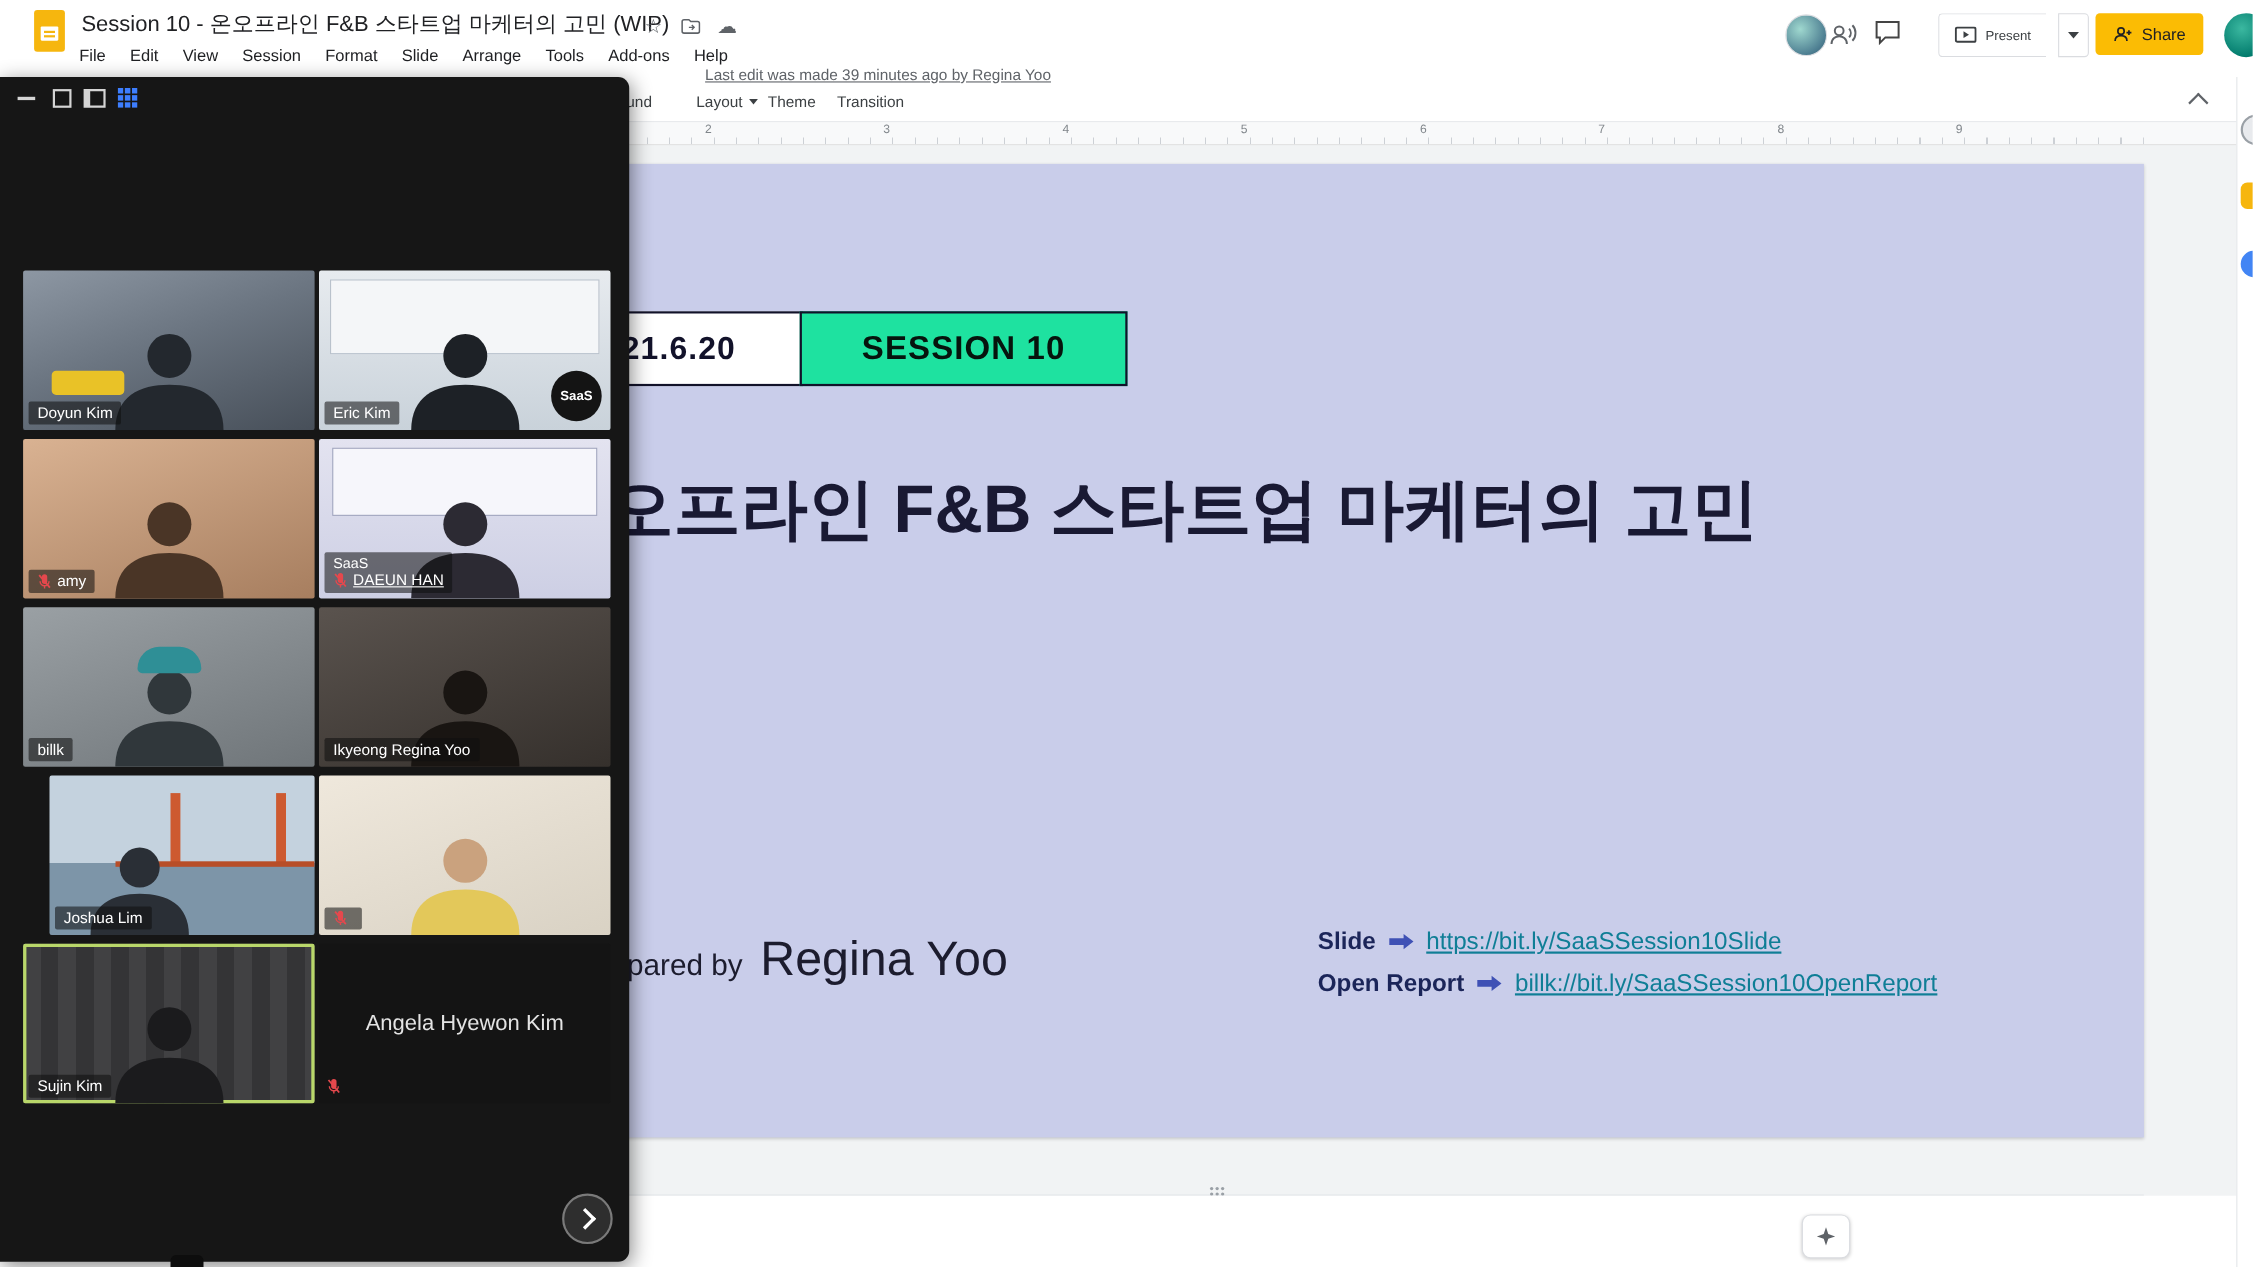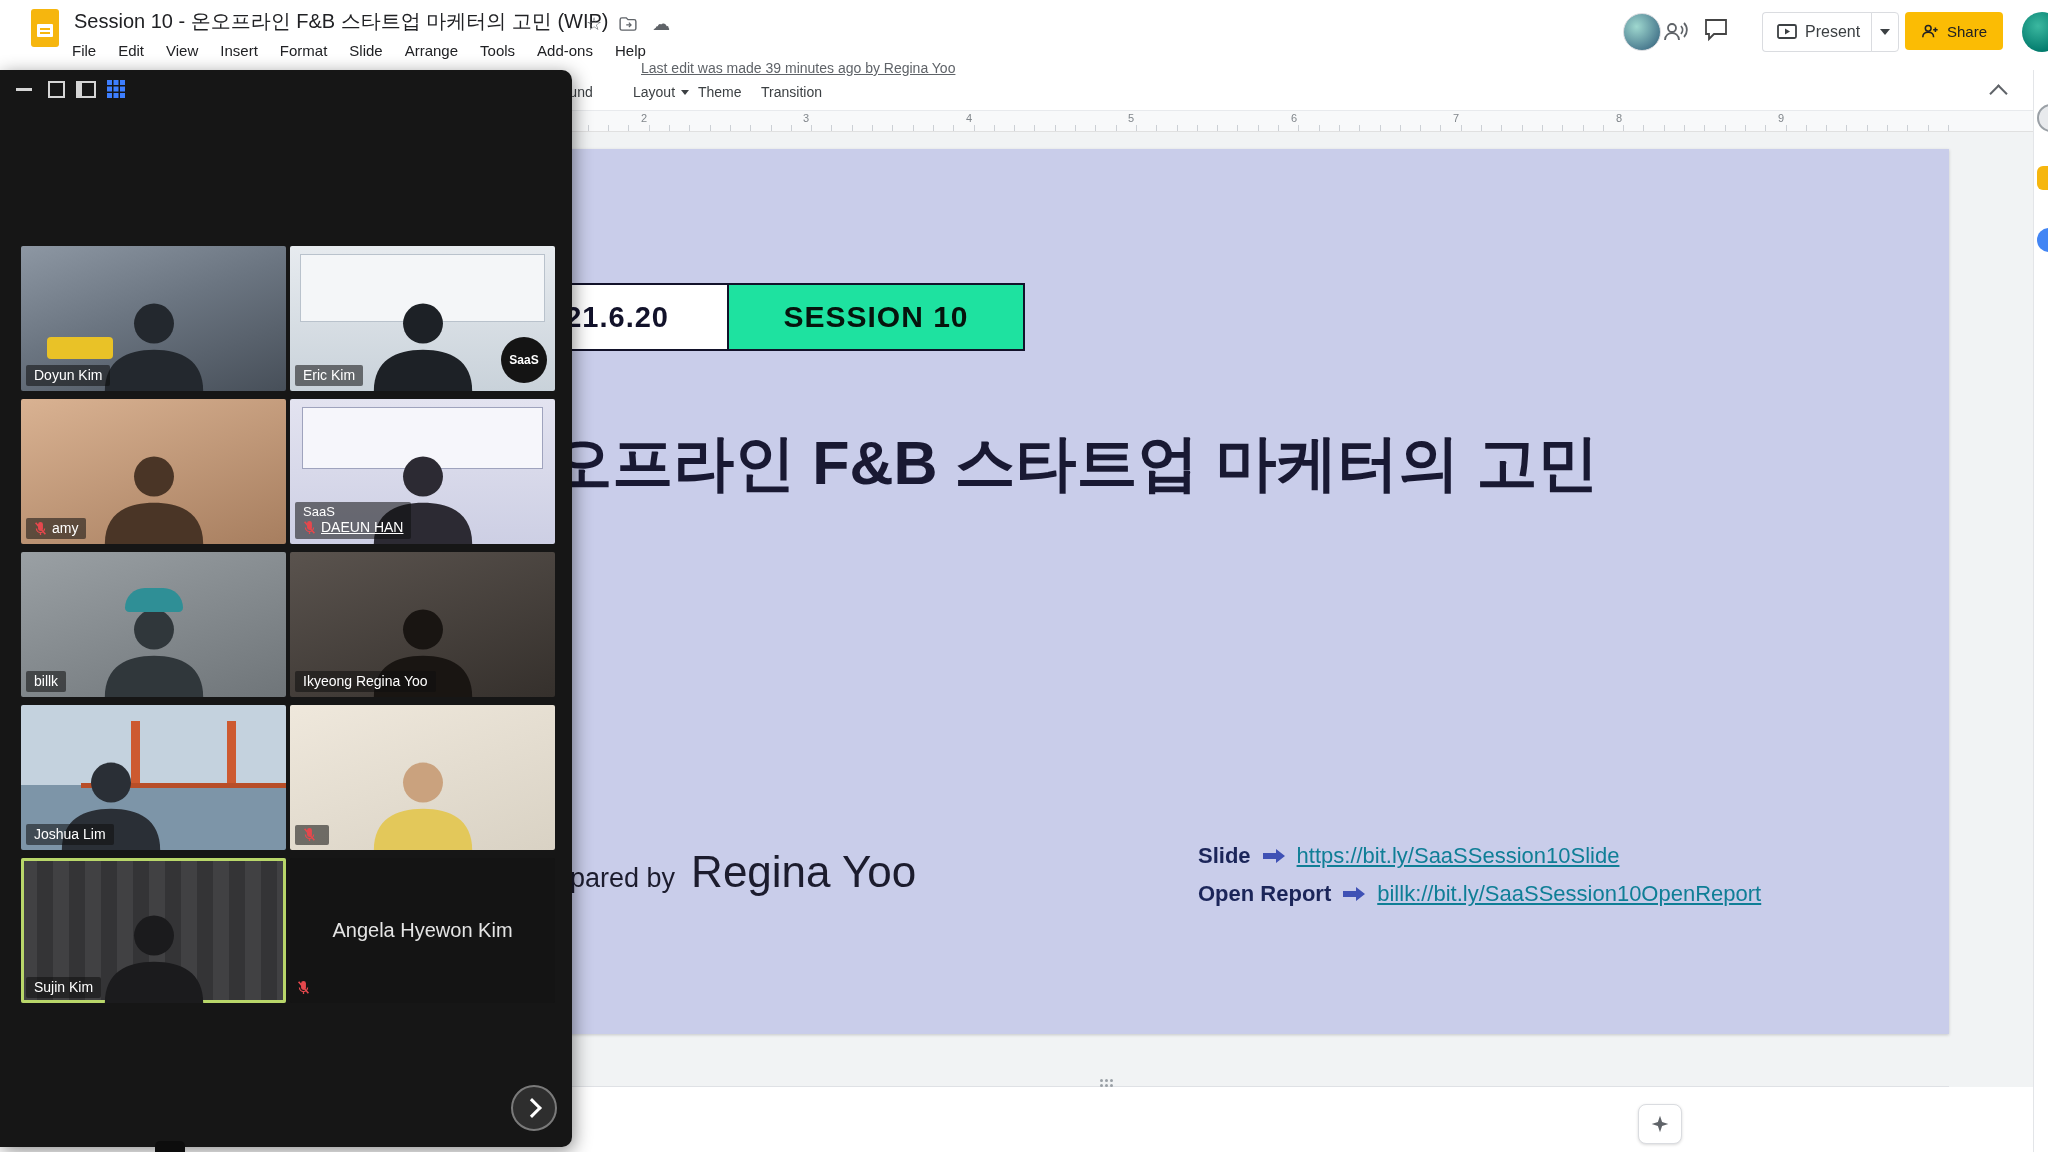--- a/index.html
+++ b/index.html
@@ -15,21 +15,21 @@
   .menubar{position:absolute;left:70px;top:40px;display:flex;gap:18px;font-size:15px;color:#202124;justify-content:flex-end;}
   .menubar span{cursor:default;padding:2px 2px;}
   .last-edit{position:absolute;left:641px;top:42px;font-size:14px;color:#5f6368;text-decoration:underline;white-space:nowrap;margin-top:18px;}
 
   .presence-avatar{position:absolute;left:1623px;top:13px;width:36px;height:36px;border-radius:50%;
     background:radial-gradient(circle at 35% 35%,#9fd8cf,#4e7f92 70%,#30586b);border:1px solid #dadce0;}
   .present-meet{position:absolute;left:1662px;top:18px;width:26px;height:26px;color:#5f6368;}
   .comment-btn{position:absolute;left:1703px;top:16px;width:28px;height:28px;color:#444;}
   .present-btn{position:absolute;left:1762px;top:12px;height:38px;display:flex;align-items:center;gap:8px;
     padding:0 14px;border:1px solid #dadce0;border-right:none;border-radius:4px 0 0 4px;background:#fff;
-    font-size:16px;font-weight:500;color:#3c4043;}
+    font-size:12px;font-weight:500;color:#3c4043;}
   .present-caret{position:absolute;left:1871px;top:12px;height:38px;width:26px;border:1px solid #dadce0;
     border-radius:0 4px 4px 0;background:#fff;display:flex;align-items:center;justify-content:center;}
   .caret-down{width:0;height:0;border-left:5px solid transparent;border-right:5px solid transparent;border-top:6px solid #3c4043;}
   .share-btn{position:absolute;left:1905px;top:12px;height:38px;display:flex;align-items:center;gap:8px;
     padding:0 16px;border-radius:4px;background:#fbbc04;font-size:15px;font-weight:500;color:#202124;}
   .corner-avatar{position:absolute;left:2022px;top:12px;width:40px;height:40px;border-radius:50%;
     background:radial-gradient(circle at 40% 35%,#3bb8a0,#00796b 75%);}
 
   
   .gs-toolbar{position:absolute;left:0;top:73px;right:0;height:37px;background:#fff;border-bottom:1px solid #e8eaed;z-index:9;}
@@ -119,21 +119,21 @@
   .t2 .sil{fill:#4a3526;}
   .t3{background:linear-gradient(180deg,#e3e3f0,#cdcfe4);}
   .t3 .sil{fill:#2c2a33;}
   .t3 .win{position:absolute;left:12px;top:8px;right:12px;height:60px;background:#f6f6fb;border:1px solid #9fa3bd;}
   .t4{background:linear-gradient(160deg,#9aa0a4,#6f7579);}
   .t4 .sil{fill:#30373b;}
   .t4 .cap{position:absolute;left:50%;transform:translateX(-50%);top:36px;width:58px;height:24px;
     border-radius:28px 28px 6px 6px;background:#2f8f96;}
   .t5{background:linear-gradient(160deg,#5a534e,#35302c);}
   .t5 .sil{fill:#191512;}
-  .t6{background:linear-gradient(180deg,#c4d2de 0 55%,#7d95a8 55% 100%);}
+  .t6{background:linear-gradient(180deg,#c4d2de 0 55%,#7d95a8 55% 100%);margin-left:24px;}
   .t6 .sil{fill:#2a2f36;left:34%;}
   .t6 .tw{position:absolute;width:9px;height:64px;background:#cd5a30;top:16px;}
   .t6 .tw.a{left:110px;} .t6 .tw.b{left:206px;}
   .t6 .dk{position:absolute;left:60px;right:0;top:78px;height:5px;background:#b84e28;}
   .t7{background:linear-gradient(160deg,#efe8dc,#d9d2c4);}
   .t7 .sil circle{fill:#caa27e;} .t7 .sil path{fill:#e3c85a;}
   .t8{background:repeating-linear-gradient(90deg,#414143 0 16px,#343436 16px 32px);}
   .t8 .sil{fill:#1b1b1d;}
   .t9{background:#141414;}
 
@@ -158,21 +158,21 @@
           <path d="M1 3 a2 2 0 0 1 2-2 h5 l2 2 h7 a2 2 0 0 1 2 2 v8 a2 2 0 0 1 -2 2 H3 a2 2 0 0 1 -2-2 Z" fill="none" stroke="#5f6368" stroke-width="1.6"></path>
           <path d="M8 9 h5 M11 6.5 L13.5 9 L11 11.5" fill="none" stroke="#5f6368" stroke-width="1.4"></path>
         </svg>
     </div>
     <div class="title-icon" style="left:650px;">☁</div>
 
     <div class="menubar">
       <span>File</span>
       <span>Edit</span>
       <span>View</span>
-      <span>Insert</span>
+      <span>Session</span>
       <span>Format</span>
       <span>Slide</span>
       <span>Arrange</span>
       <span>Tools</span>
       <span>Add-ons</span>
       <span>Help</span>
     </div>
     <div class="last-edit">Last edit was made 39 minutes ago by Regina Yoo</div>
 
     <div class="presence-avatar"></div>

